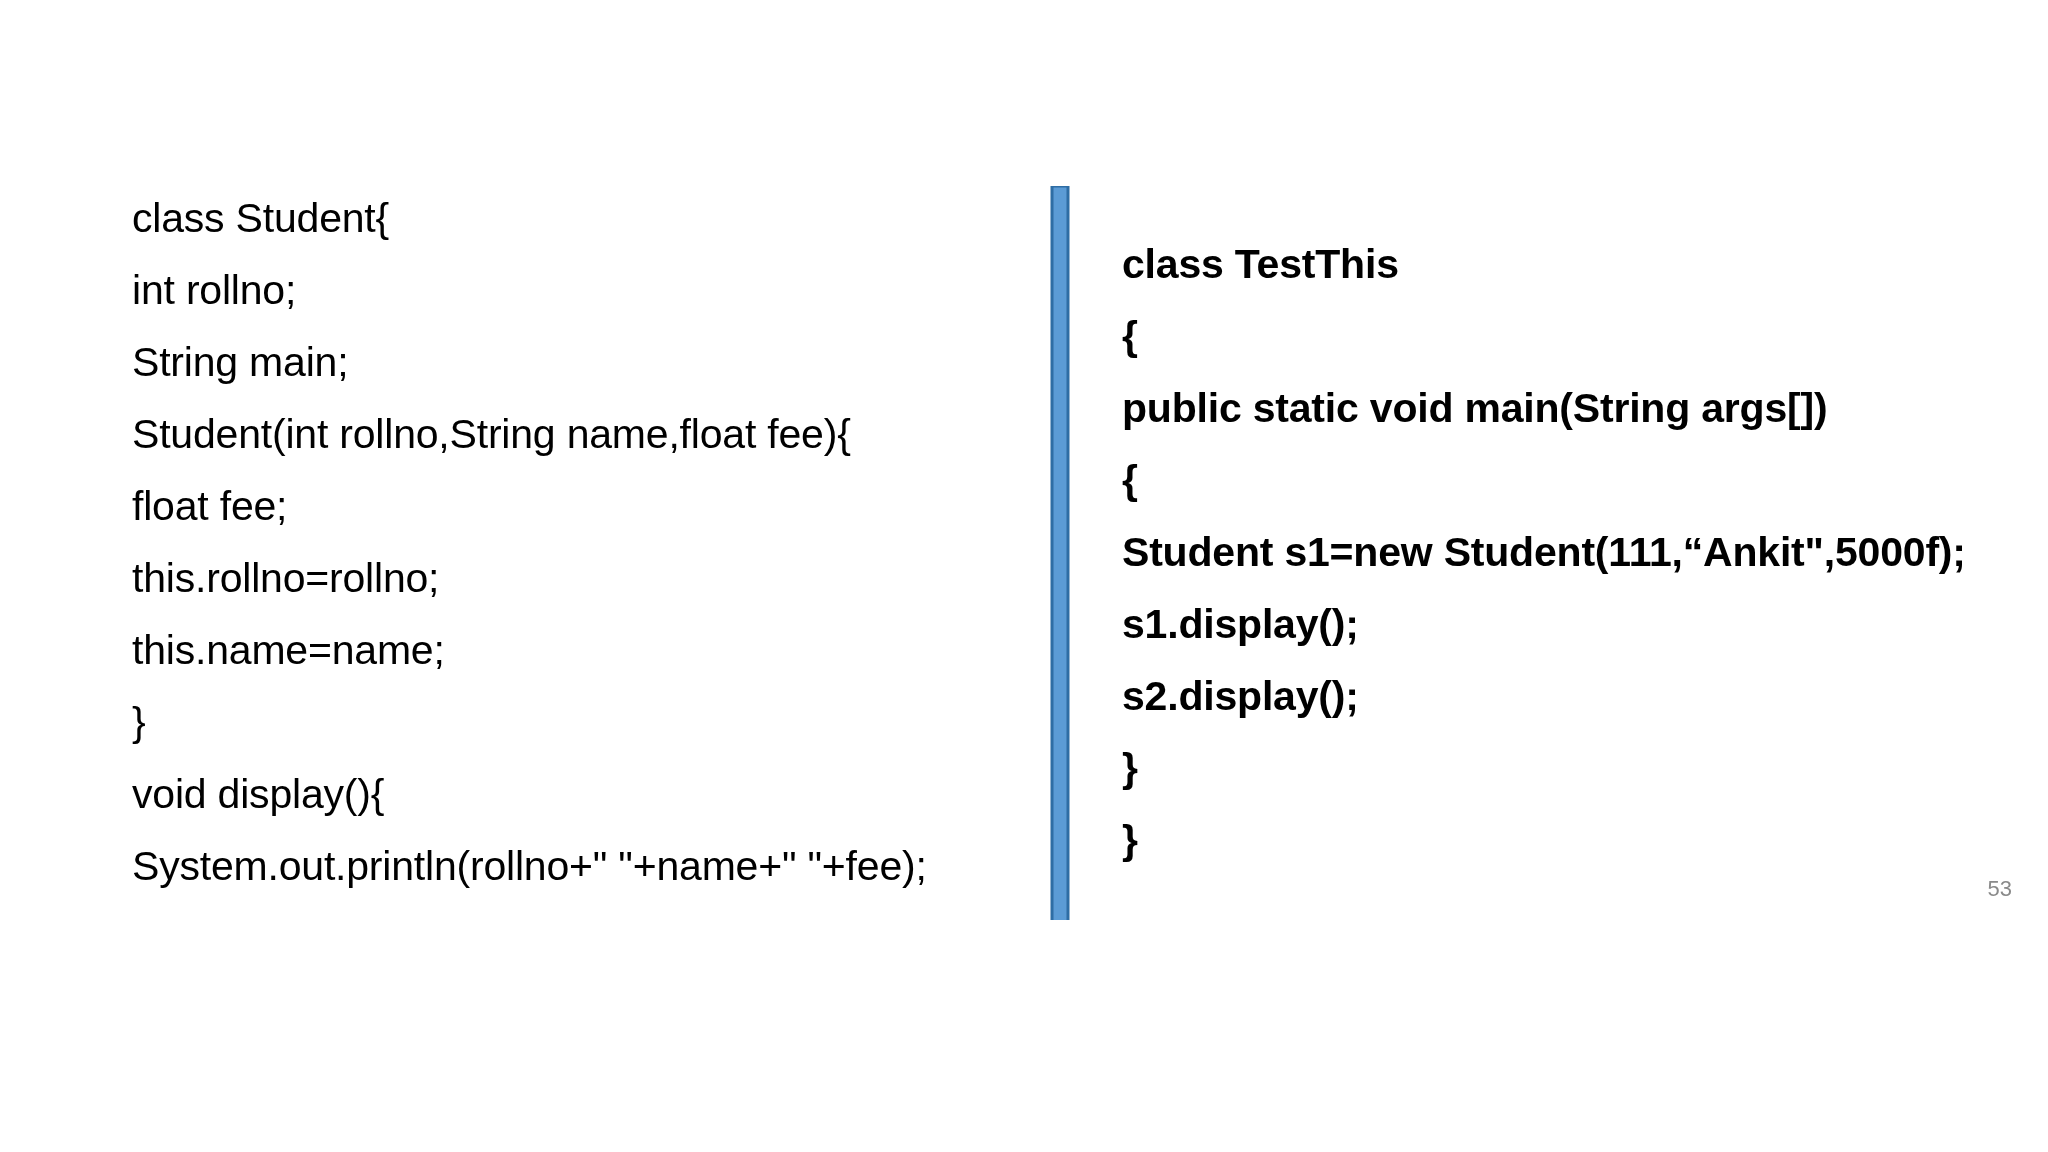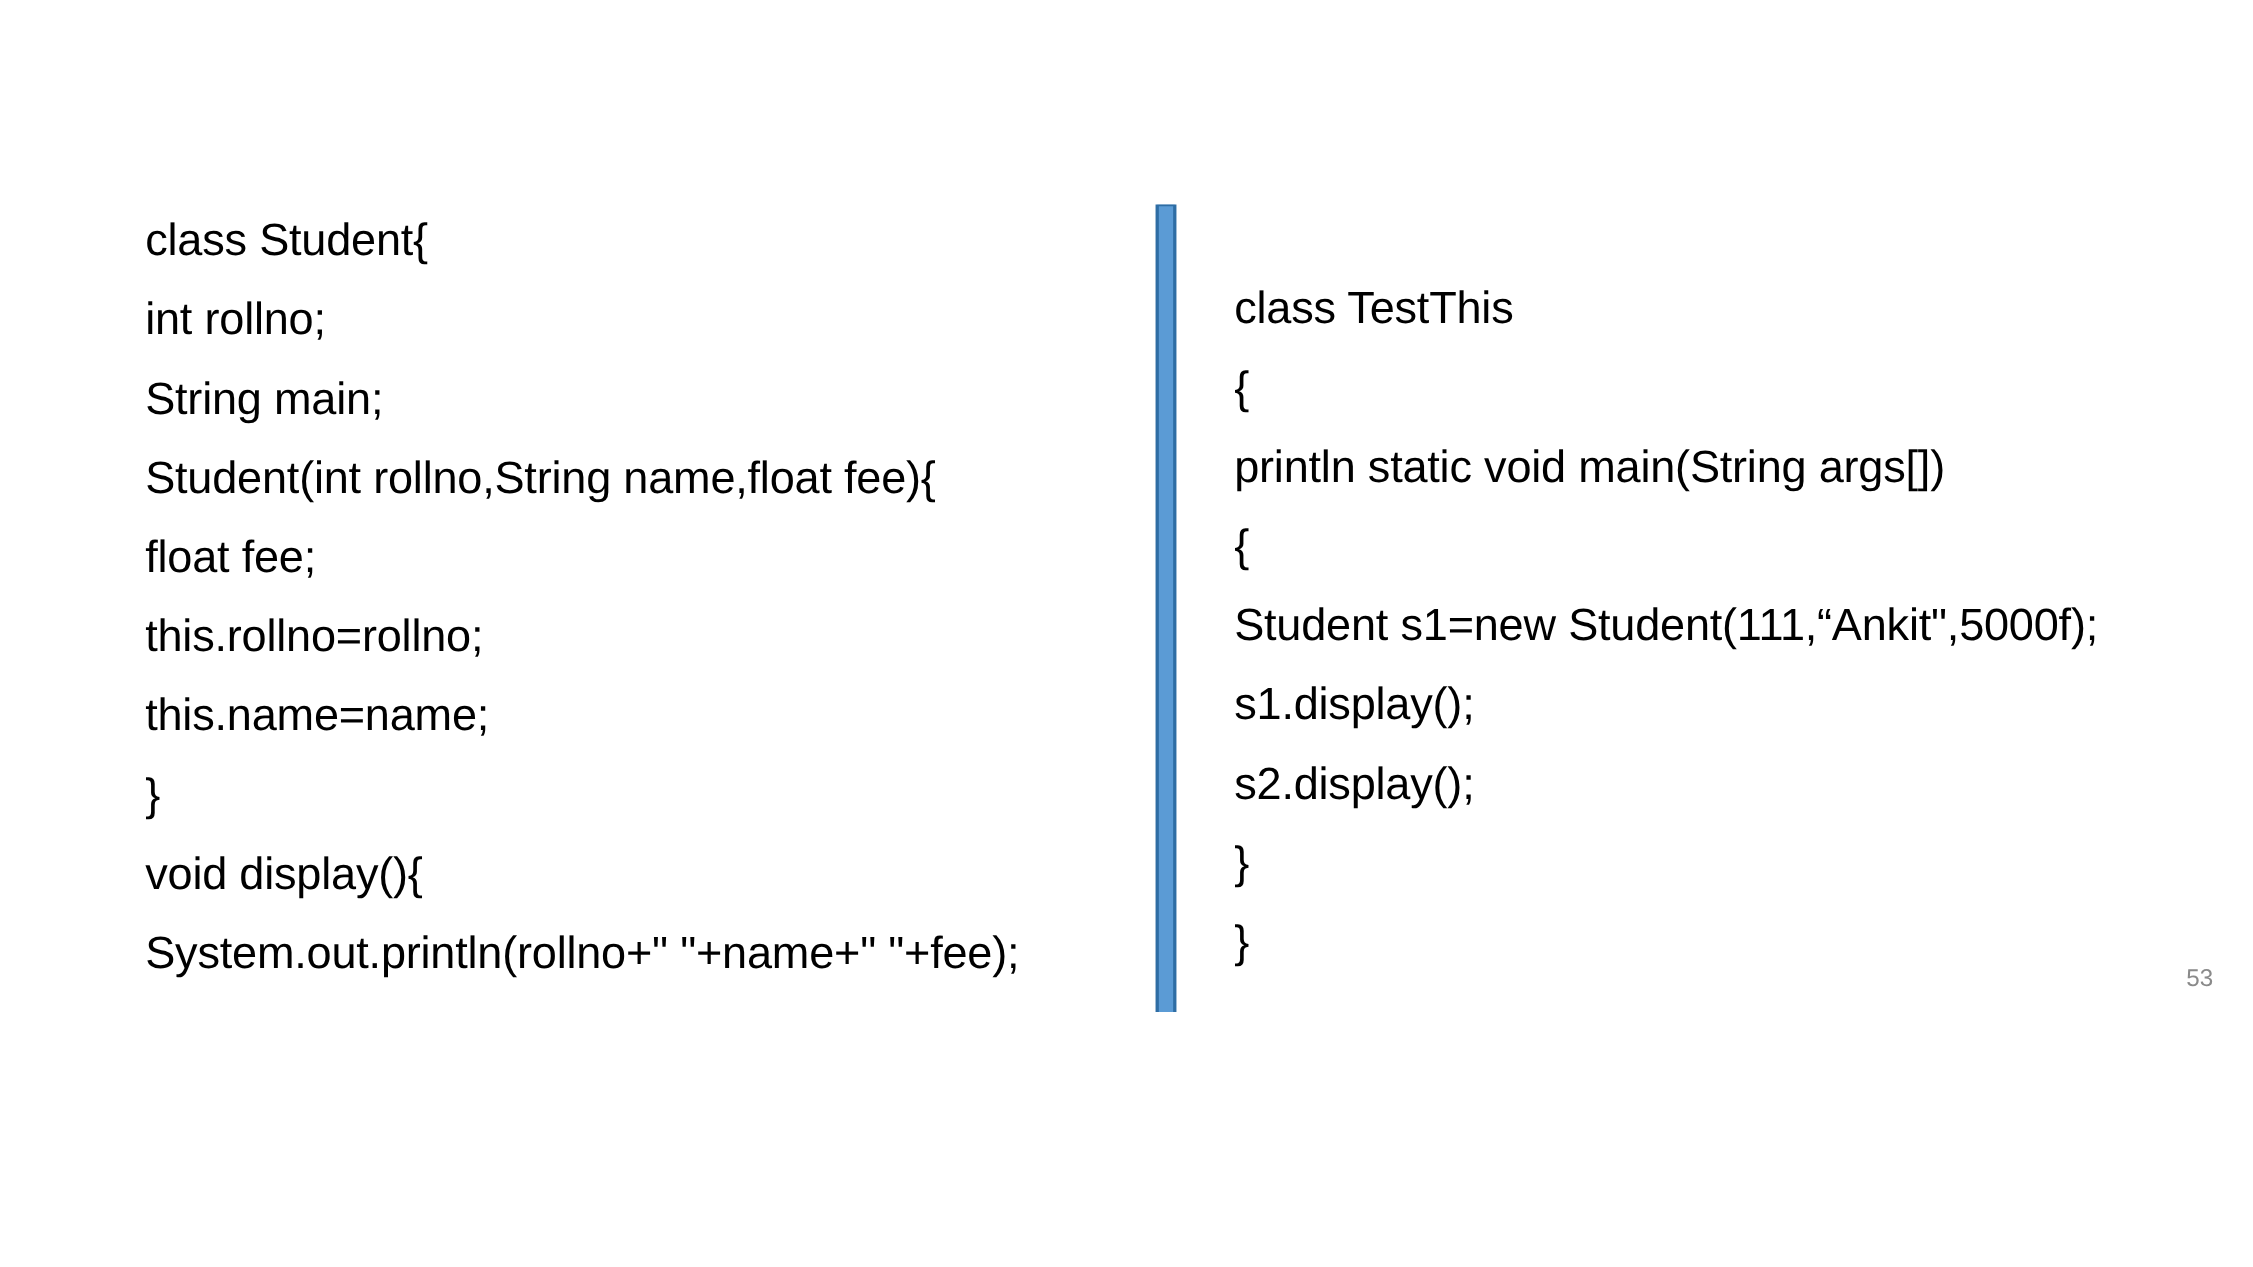--- a/index.html
+++ b/index.html
@@ -25,22 +25,23 @@
   }
 
   #left-code {
     left: 132px;
     top: 182px;
     width: 840px;
   }
 
   #right-code {
     left: 1122px;
-    top: 244px;
+    top: 228px;
     width: 880px;
+    font-weight: bold;
   }
 
   .code-line {
     font-family: "Liberation Sans", sans-serif;
     font-size: 41px;
     line-height: 72px;
     color: #000000;
     white-space: pre;
     letter-spacing: -0.2px;
   }
@@ -85,21 +86,21 @@
 
   <div id="divider-arrow">
     <svg width="60" height="908" viewBox="0 0 60 908" xmlns="http://www.w3.org/2000/svg" preserveAspectRatio="none">
       <path d="M 22 0 L 38 0 L 38 845 L 52 845 L 30 900 L 8 845 L 22 845 Z" fill="#5b9bd5" stroke="#2e6da4" stroke-width="3" stroke-linejoin="miter"></path>
     </svg>
   </div>
 
   <div id="right-code" class="code-col">
       <div class="code-line">class TestThis</div>
       <div class="code-line">{</div>
-      <div class="code-line">println static void main(String args[])</div>
+      <div class="code-line">public static void main(String args[])</div>
       <div class="code-line">{</div>
       <div class="code-line">Student s1=new Student(111,“Ankit",5000f);</div>
       <div class="code-line">s1.display();</div>
       <div class="code-line">s2.display();</div>
       <div class="code-line">}</div>
       <div class="code-line">}</div>
     </div>
 
   <div id="slide-number">53</div>
 

